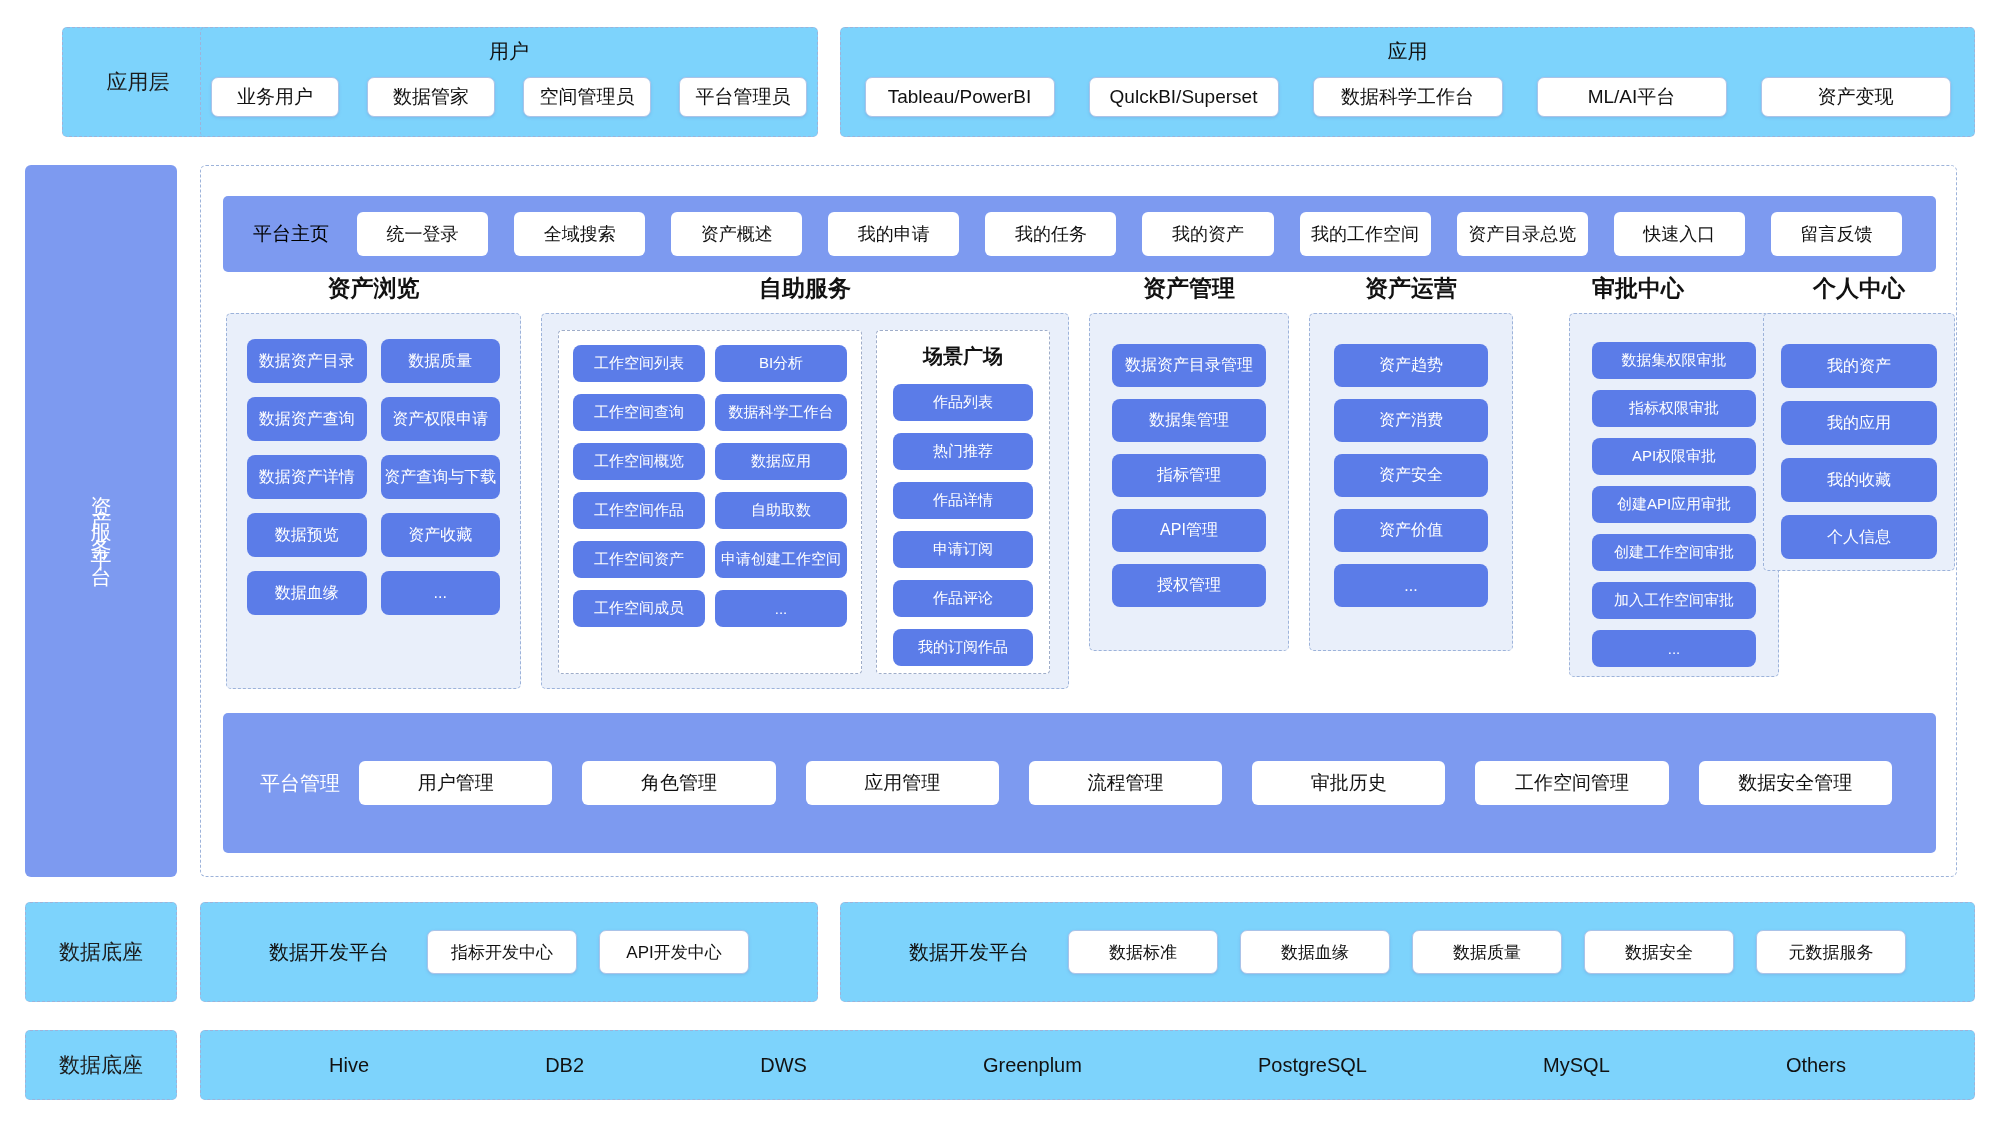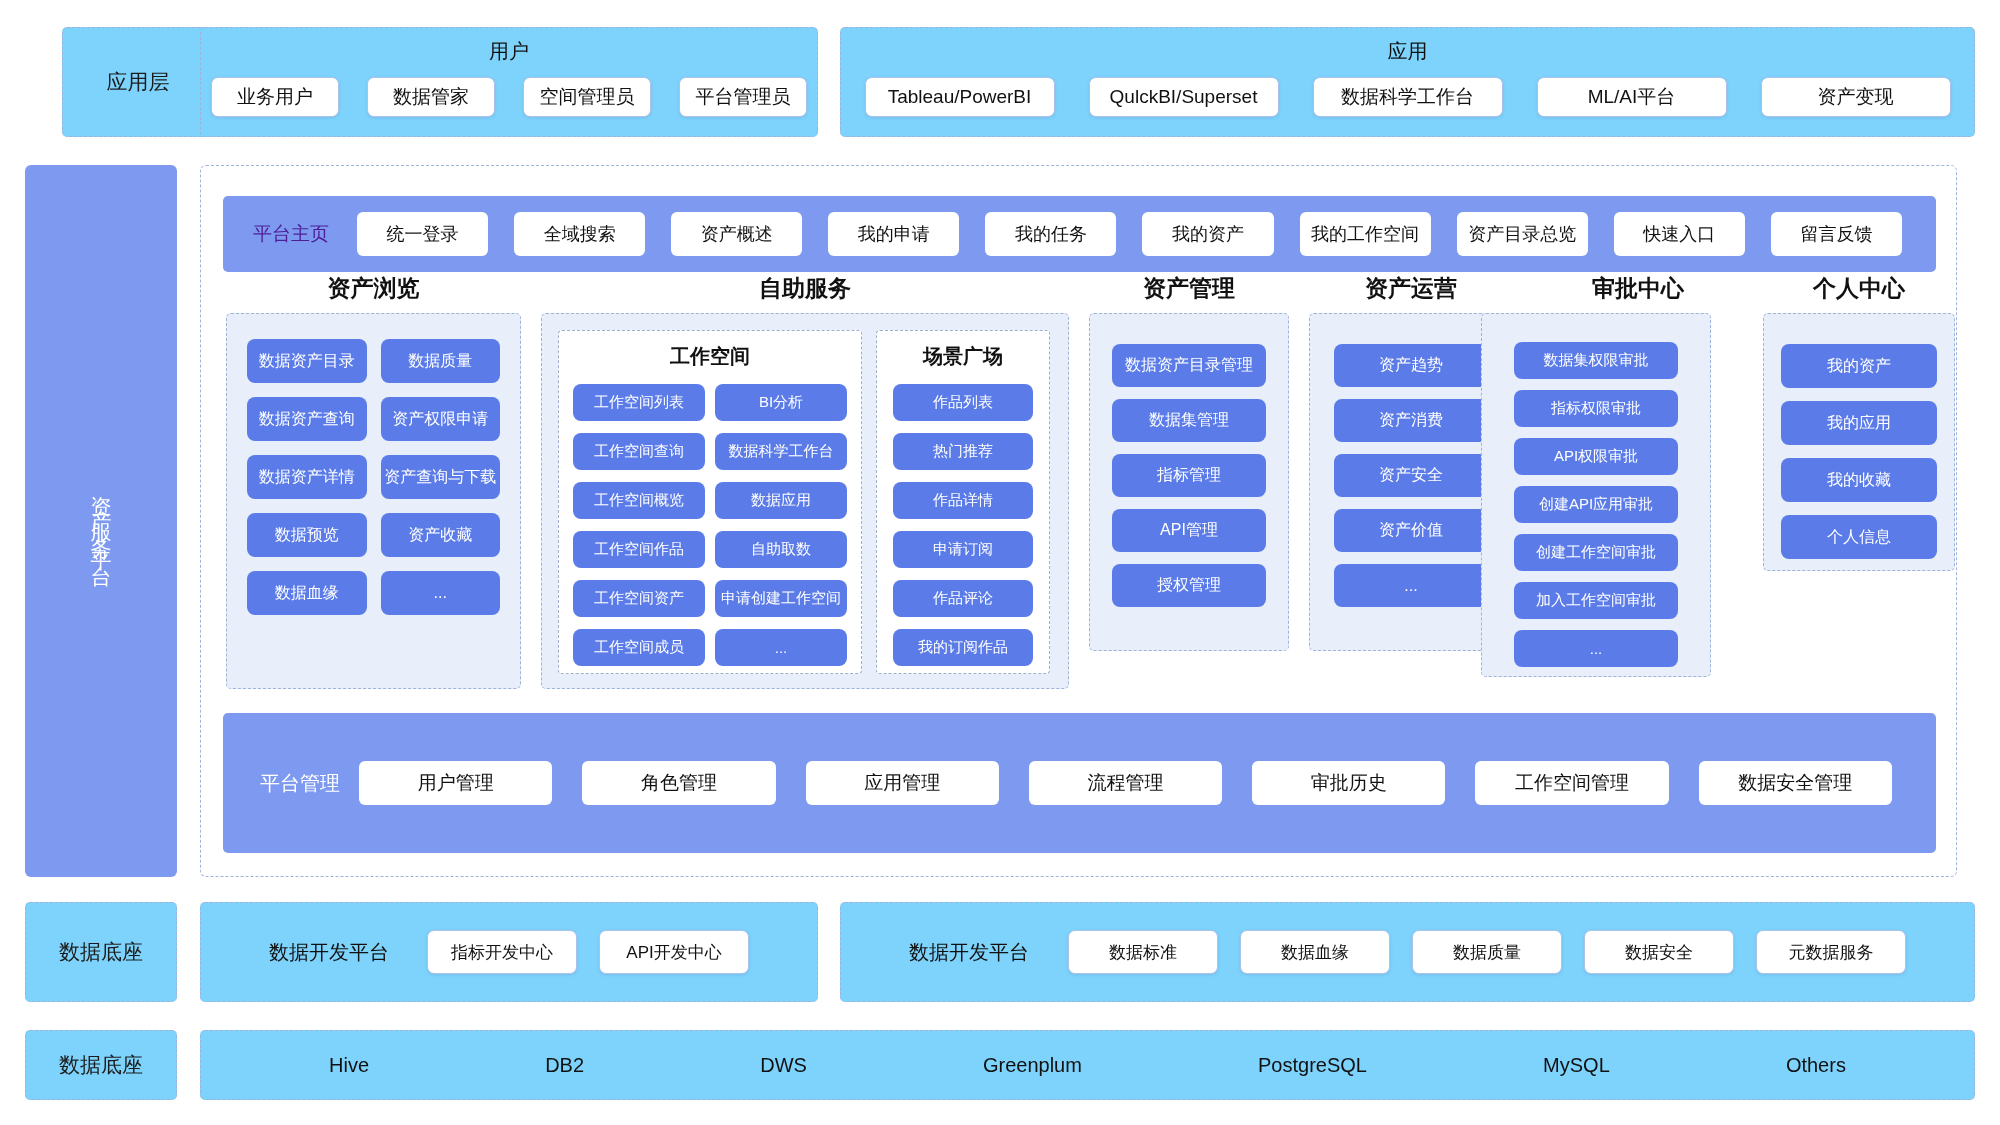--- a/index.html
+++ b/index.html
@@ -20,21 +20,21 @@
   .user-btn{width:128px;height:40px;}
   .app-btn{width:190px;height:40px;}
   
   .v-bar{left:25px;top:165px;width:152px;height:712px;background:#7d9af0;border-radius:6px;
          display:flex;align-items:center;justify-content:center;}
   .v-text{writing-mode:vertical-lr;color:#fff;font-size:21px;letter-spacing:14px;}
   .main-panel{left:200px;top:165px;width:1757px;height:712px;background:#fff;
               border:1px dashed #9db3da;border-radius:6px;box-sizing:border-box;}
   .home-bar{left:22px;top:30px;width:1713px;height:76px;background:#7d9af0;border-radius:5px;
             display:flex;align-items:center;padding:0 34px 0 30px;box-sizing:border-box;}
-  .home-label{color:#4c1d95;font-size:19px;margin-right:28px;white-space:nowrap;}
+  .home-label{color:#000000;font-size:19px;margin-right:28px;white-space:nowrap;}
   .home-btns{flex:1;display:flex;gap:26px;}
   .home-btn{flex:1;height:44px;background:#fff;border-radius:6px;display:flex;align-items:center;
             justify-content:center;font-size:18px;color:#111;white-space:nowrap;}
   .col-header{top:104px;height:36px;display:flex;align-items:center;justify-content:center;
               font-size:23px;font-weight:700;}
   .col-box{top:147px;background:#e9effa;border:1px dashed #9db3da;border-radius:5px;box-sizing:border-box;}
   .btn-blue{background:#5b7ce8;color:#fff;border-radius:8px;display:flex;align-items:center;
             justify-content:center;font-size:16px;text-align:center;white-space:nowrap;}
   .browse-grid{display:grid;grid-template-columns:1fr 1fr;gap:14px;padding:25px 20px;}
   .browse-grid .btn-blue{height:44px;}
@@ -133,21 +133,20 @@
         <div class="btn-blue">数据资产详情</div>
         <div class="btn-blue">资产查询与下载</div>
         <div class="btn-blue">数据预览</div>
         <div class="btn-blue">资产收藏</div>
         <div class="btn-blue">数据血缘</div>
         <div class="btn-blue">...</div>
       </div>
 
     <div class="abs col-box" style="left:340px;width:528px;height:376px;">
       <div class="sub-box" style="left:16px;top:16px;width:304px;height:344px;">
-        <div class="sub-title">工作空间</div>
         <div class="ws-grid">
             <div class="btn-blue">工作空间列表</div>
             <div class="btn-blue">BI分析</div>
             <div class="btn-blue">工作空间查询</div>
             <div class="btn-blue">数据科学工作台</div>
             <div class="btn-blue">工作空间概览</div>
             <div class="btn-blue">数据应用</div>
             <div class="btn-blue">工作空间作品</div>
             <div class="btn-blue">自助取数</div>
             <div class="btn-blue">工作空间资产</div>
@@ -178,21 +177,21 @@
       </div>
 
     <div class="abs col-box stack-col ops" style="left:1108px;width:204px;height:338px;">
         <div class="btn-blue">资产趋势</div>
         <div class="btn-blue">资产消费</div>
         <div class="btn-blue">资产安全</div>
         <div class="btn-blue">资产价值</div>
         <div class="btn-blue">...</div>
       </div>
 
-    <div class="abs col-box stack-col appr" style="left:1280px;width:230px;height:364px;">
+    <div class="abs col-box stack-col appr" style="left:1368px;width:210px;height:364px;">
         <div class="btn-blue">数据集权限审批</div>
         <div class="btn-blue">指标权限审批</div>
         <div class="btn-blue">API权限审批</div>
         <div class="btn-blue">创建API应用审批</div>
         <div class="btn-blue">创建工作空间审批</div>
         <div class="btn-blue">加入工作空间审批</div>
         <div class="btn-blue">...</div>
       </div>
 
     <div class="abs col-box stack-col pers" style="left:1562px;width:192px;height:258px;">

